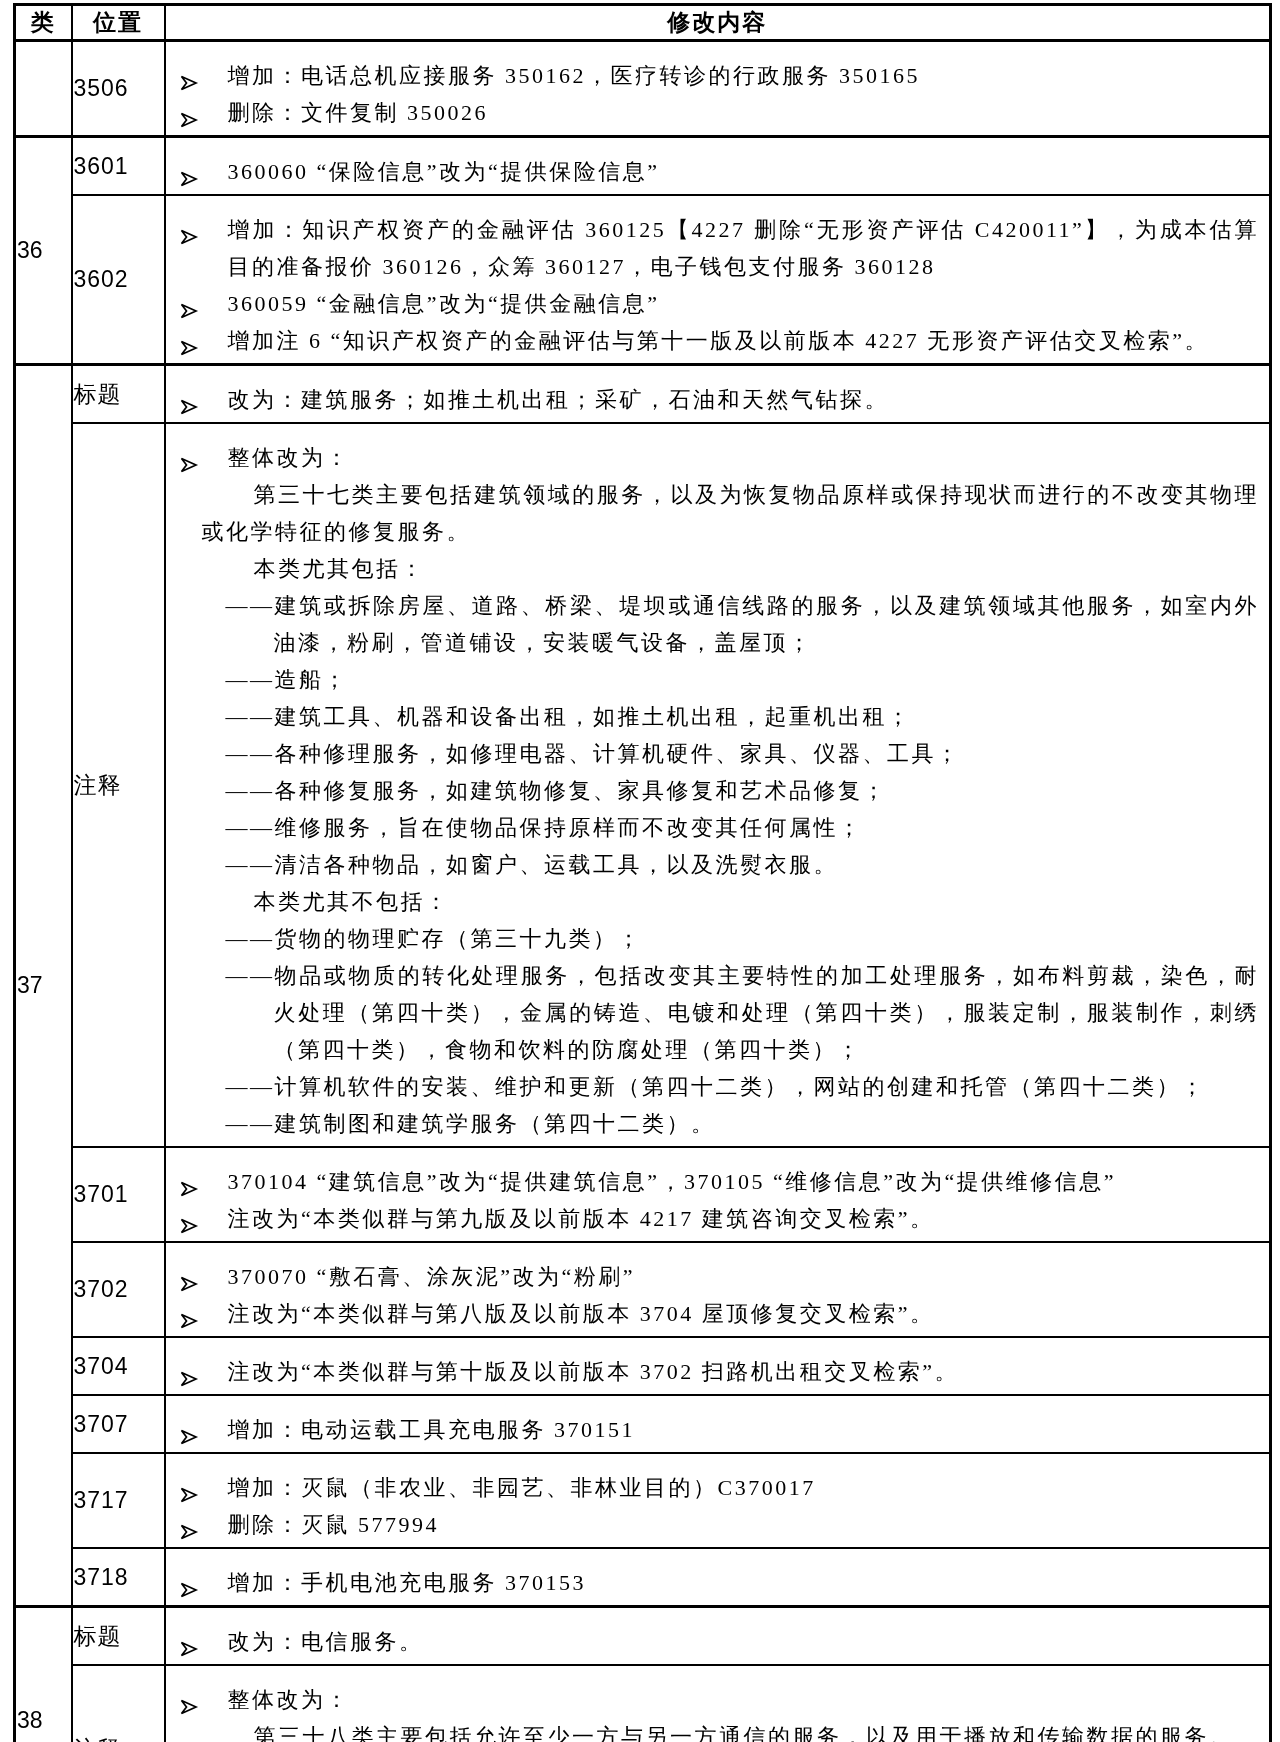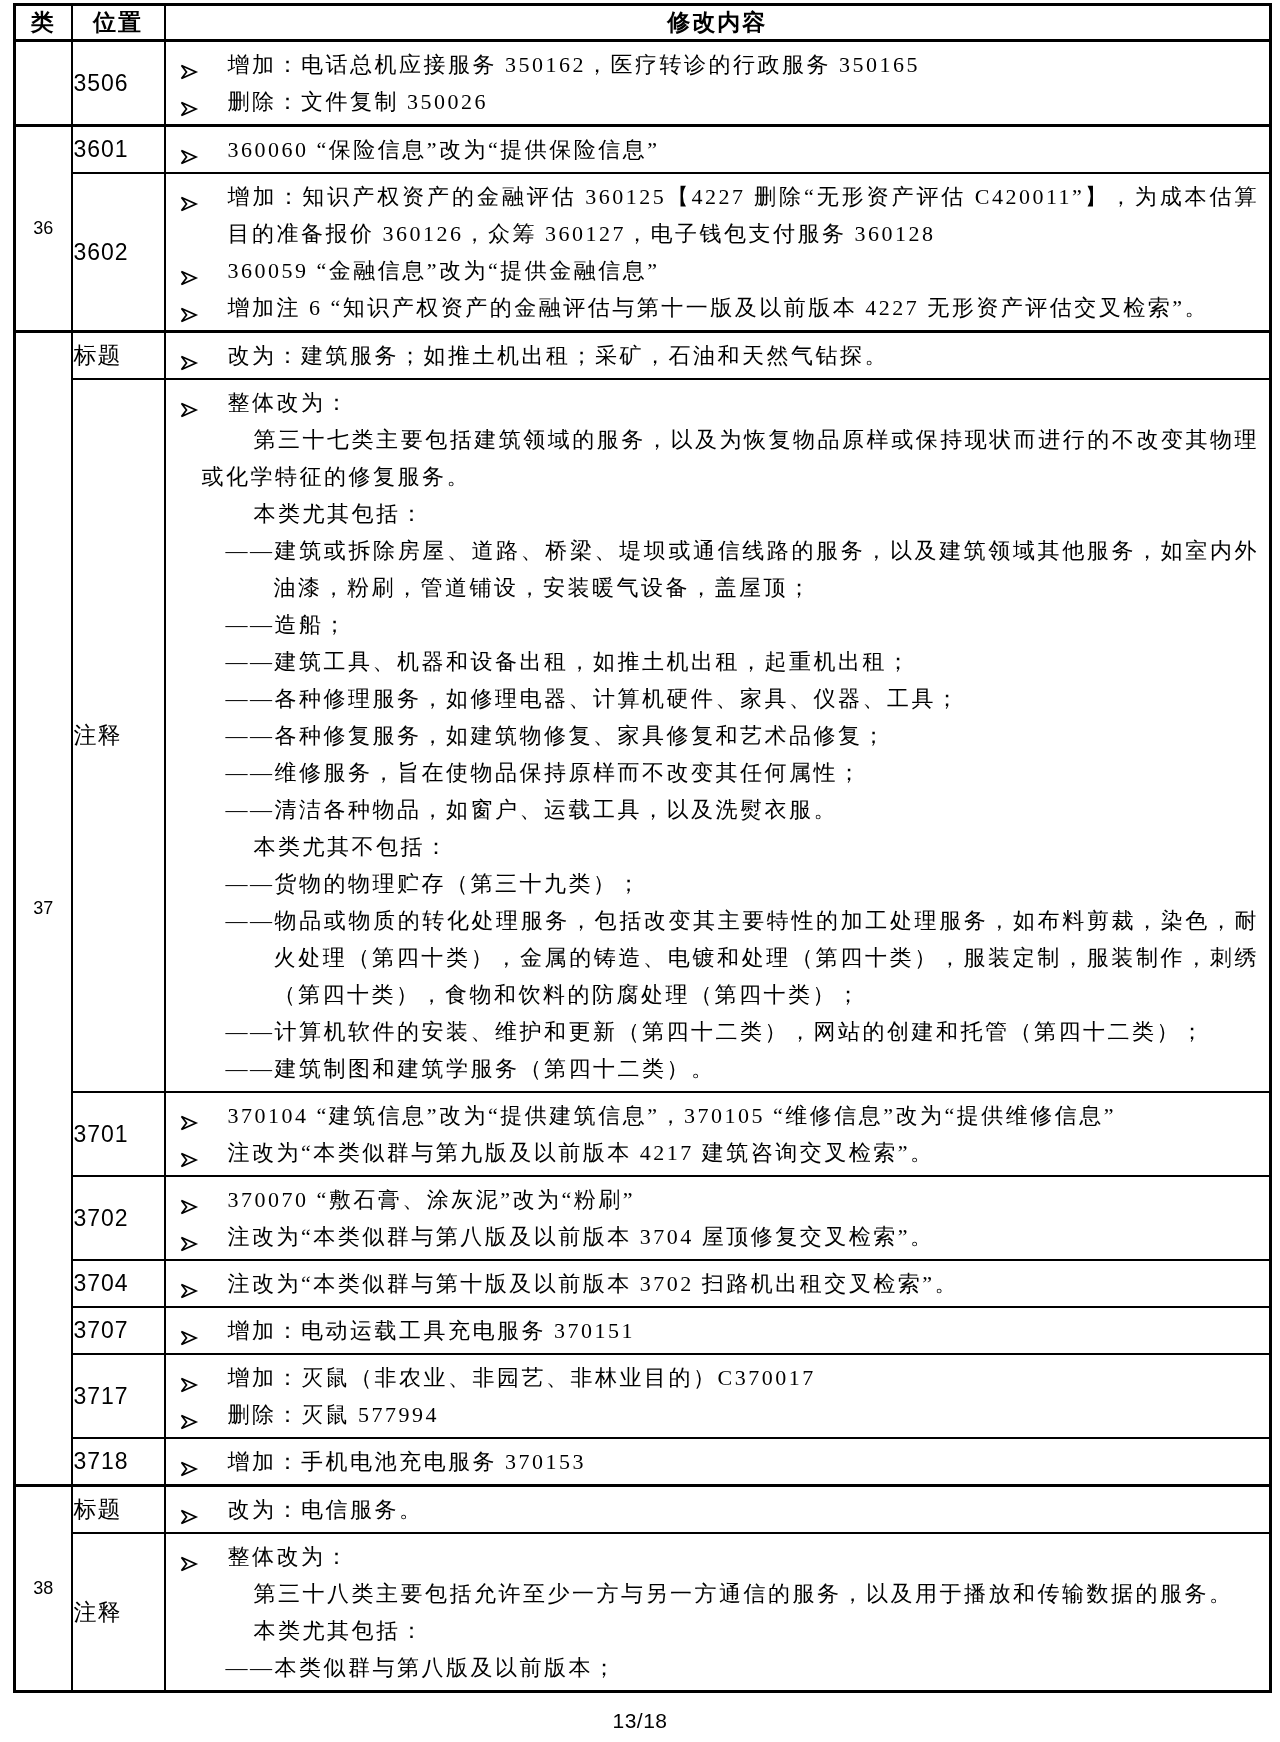--- a/index.html
+++ b/index.html
@@ -30,34 +30,34 @@
   thead th {
     font-size: 23px;
     font-weight: bold;
     height: 30px;
     padding: 1px 0;
     text-align: center;
     letter-spacing: 2px;
     font-family: "Liberation Serif", "DejaVu Serif", serif;
   }
   td.class-cell {
-    text-align: center;
+    text-align: left;
     vertical-align: middle;
     font-family: "Liberation Sans", "DejaVu Sans", sans-serif;
-    font-size: 18px;
+    font-size: 23px;
   }
   td.pos-cell {
     vertical-align: middle;
     font-family: "Liberation Sans", "DejaVu Sans", sans-serif;
     font-size: 23px;
     letter-spacing: 1px;
   }
   td.content-cell {
     vertical-align: middle;
-    padding: 4px 10px 4px 12px;
+    padding: 15px 10px 4px 12px;
     font-size: 22px;
     line-height: 37px;
     letter-spacing: 2.5px;
     text-align: justify;
     font-family: Liberation Serif, serif;
   }
   .item { position: relative; }
   .item.bullet { padding-left: 50px; }
   .item.bullet .marker {
     position: absolute;

